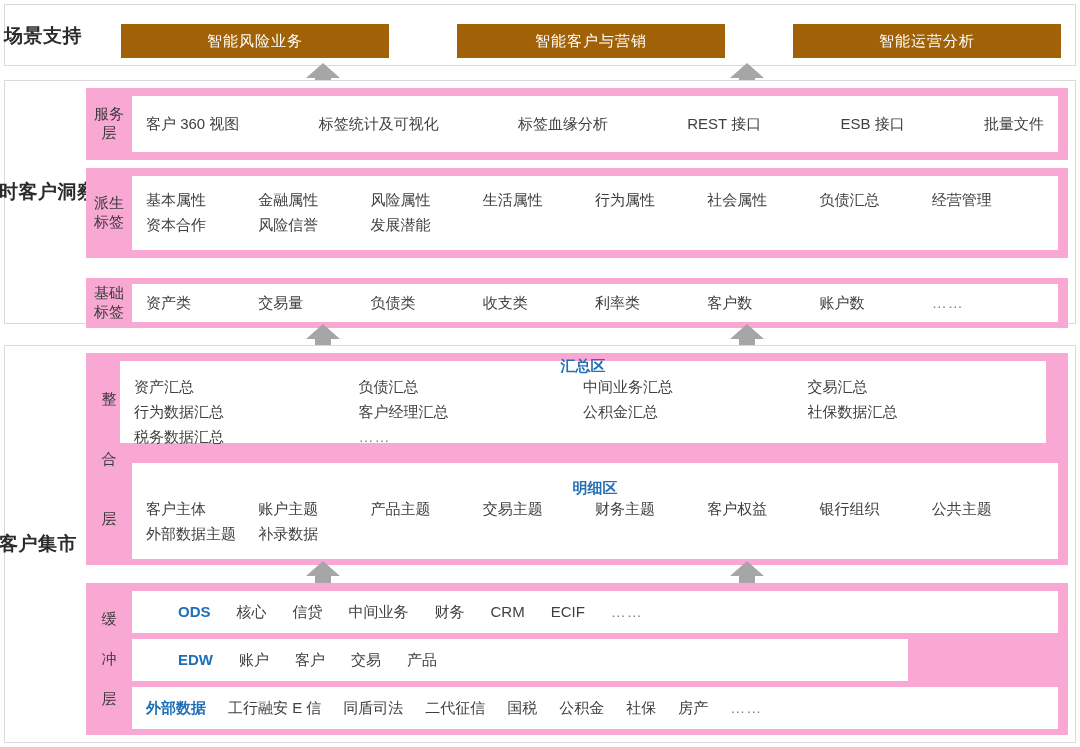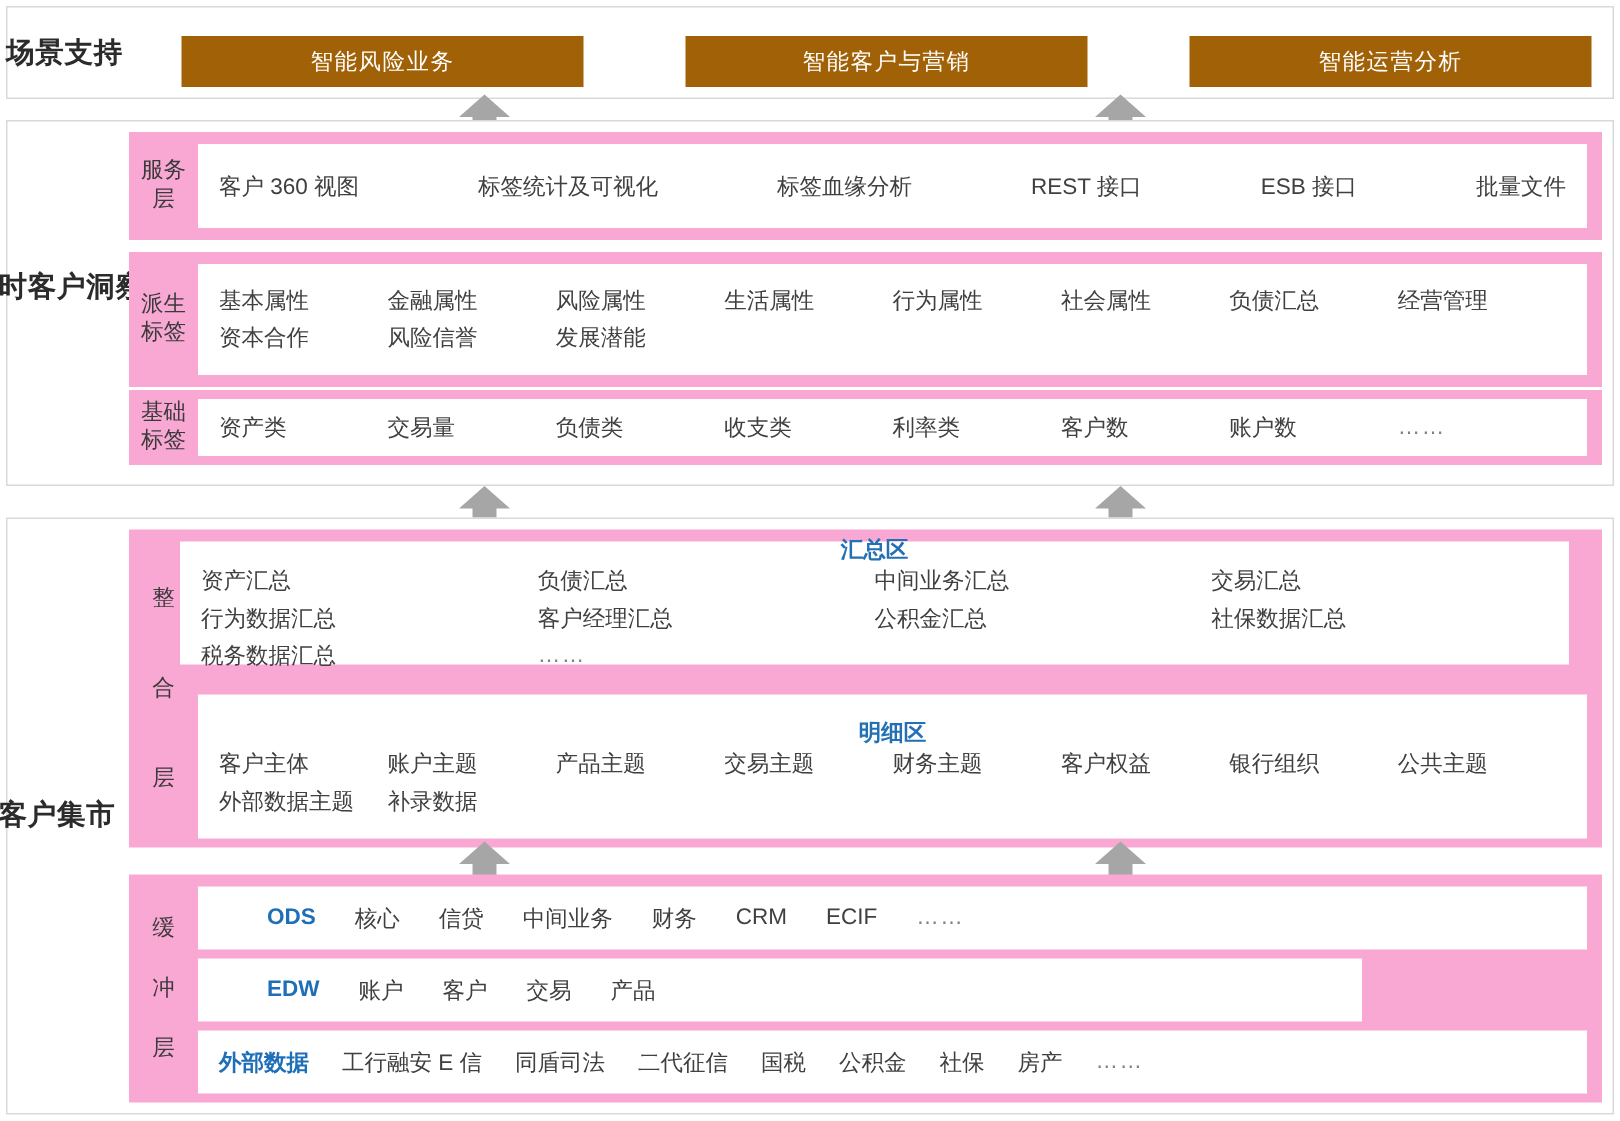--- a/index.html
+++ b/index.html
@@ -161,21 +161,21 @@
   .g8c .it { text-align: left; }
 
   
   
   #band-service  { left: 86px; top: 88px;  width: 982px; height: 72px; }
   #card-service  { left: 46px; top: 8px;   width: 926px; height: 56px; }
 
   #band-derived  { left: 86px; top: 168px; width: 982px; height: 90px; }
   #card-derived  { left: 46px; top: 8px;   width: 926px; height: 74px; }
 
-  #band-basic    { left: 86px; top: 260px; width: 982px; height: 50px; }
+  #band-basic    { left: 86px; top: 278px; width: 982px; height: 50px; }
   #card-basic    { left: 46px; top: 6px;   width: 926px; height: 38px; }
 
   #insight-label { top: 80px; height: 224px; }
 
   
   #band-integ    { left: 86px; top: 353px; width: 982px; height: 212px; }
   #card-summary  { left: 34px; top: 8px;   width: 926px; height: 82px; }
   #card-detail   { left: 46px; top: 110px; width: 926px; height: 96px; }
 
   #band-buffer   { left: 86px; top: 583px; width: 982px; height: 152px; }

